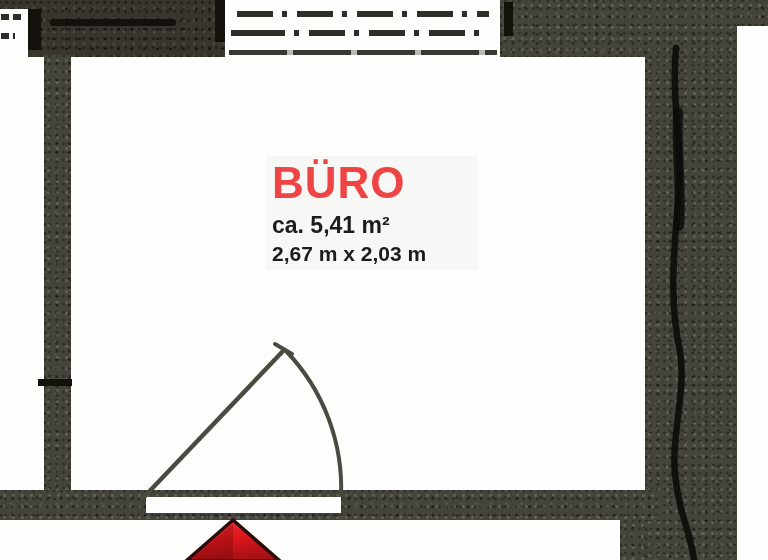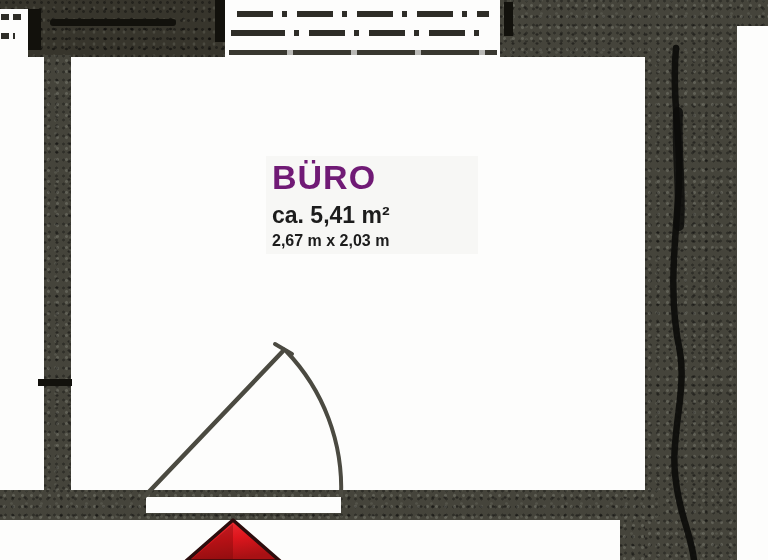--- a/index.html
+++ b/index.html
@@ -43,23 +43,23 @@
     background:repeating-linear-gradient(90deg,
       #2e2d27 0 8px, rgba(46,45,39,0) 8px 12px);
   }
   .solidrow{
     height:5px;
     background:repeating-linear-gradient(90deg,
       #393830 0 58px, rgba(57,56,48,.35) 58px 64px);
   }
   
   #room-text{left:266px;top:156px;width:200px;padding:4px 6px;background:rgba(242,242,238,.55);}
-  .room-name{font-size:34px;font-weight:bold;color:#701a75;letter-spacing:1px;line-height:1.05;}
+  .room-name{font-size:44px;font-weight:bold;color:#ef4444;letter-spacing:1px;line-height:1.05;}
   .room-area{font-size:23px;font-weight:bold;color:#1c1c1c;margin-top:7px;line-height:1.1;}
-  .room-dims{font-size:16px;font-weight:bold;color:#1c1c1c;margin-top:4px;line-height:1.1;}
+  .room-dims{font-size:21px;font-weight:bold;color:#1c1c1c;margin-top:4px;line-height:1.1;}
   svg{display:block;}
 </style>
 </head>
 <body>
 
 <div id="stage">
 
   <div class="abs tex-dark" style="left:0;top:0;width:28px;height:9px;"></div>
 
   <div class="abs white" style="left:0;top:9px;width:28px;height:46px;">

